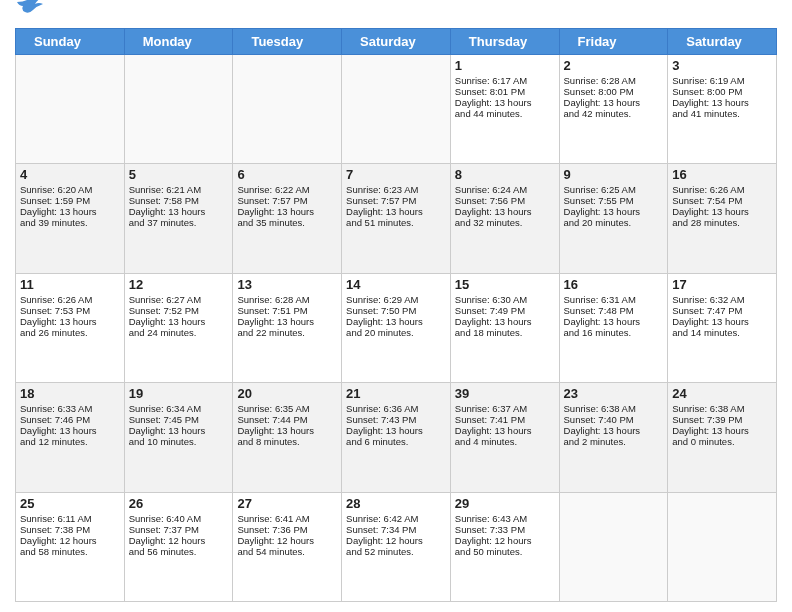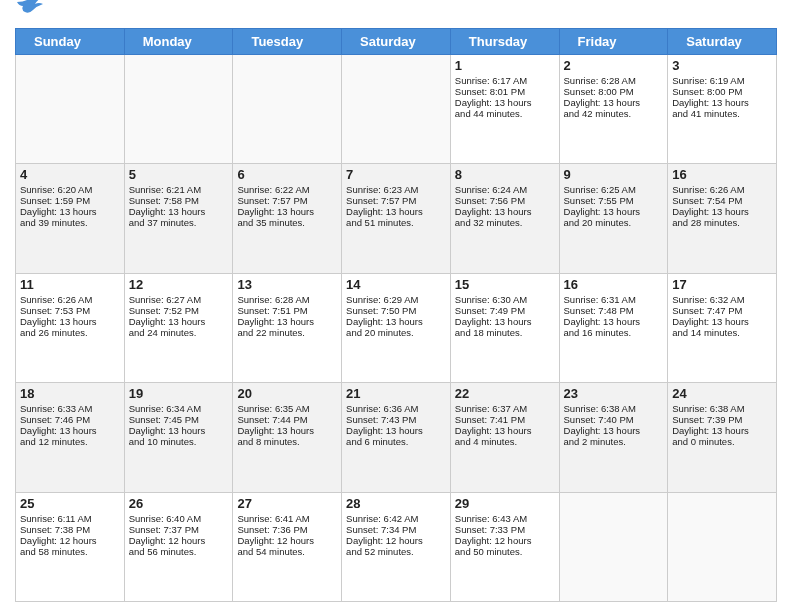--- a/index.html
+++ b/index.html
@@ -143,21 +143,21 @@
           <td><span class="day-num">14</span><span>Sunrise: 6:29 AM</span><br><span>Sunset: 7:50 PM</span><br><span>Daylight: 13 hours</span><br><span>and 20 minutes.</span></td>
           <td><span class="day-num">15</span><span>Sunrise: 6:30 AM</span><br><span>Sunset: 7:49 PM</span><br><span>Daylight: 13 hours</span><br><span>and 18 minutes.</span></td>
           <td><span class="day-num">16</span><span>Sunrise: 6:31 AM</span><br><span>Sunset: 7:48 PM</span><br><span>Daylight: 13 hours</span><br><span>and 16 minutes.</span></td>
           <td><span class="day-num">17</span><span>Sunrise: 6:32 AM</span><br><span>Sunset: 7:47 PM</span><br><span>Daylight: 13 hours</span><br><span>and 14 minutes.</span></td>
         </tr>
         <tr class="row-alt">
           <td><span class="day-num">18</span><span>Sunrise: 6:33 AM</span><br><span>Sunset: 7:46 PM</span><br><span>Daylight: 13 hours</span><br><span>and 12 minutes.</span></td>
           <td><span class="day-num">19</span><span>Sunrise: 6:34 AM</span><br><span>Sunset: 7:45 PM</span><br><span>Daylight: 13 hours</span><br><span>and 10 minutes.</span></td>
           <td><span class="day-num">20</span><span>Sunrise: 6:35 AM</span><br><span>Sunset: 7:44 PM</span><br><span>Daylight: 13 hours</span><br><span>and 8 minutes.</span></td>
           <td><span class="day-num">21</span><span>Sunrise: 6:36 AM</span><br><span>Sunset: 7:43 PM</span><br><span>Daylight: 13 hours</span><br><span>and 6 minutes.</span></td>
-          <td><span class="day-num">22</span><span>Sunrise: 6:37 AM</span><br><span>Sunset: 7:41 PM</span><br><span>Daylight: 13 hours</span><br><span>and 4 minutes.</span></td>
+          <td><span class="day-num">39</span><span>Sunrise: 6:37 AM</span><br><span>Sunset: 7:41 PM</span><br><span>Daylight: 13 hours</span><br><span>and 4 minutes.</span></td>
           <td><span class="day-num">23</span><span>Sunrise: 6:38 AM</span><br><span>Sunset: 7:40 PM</span><br><span>Daylight: 13 hours</span><br><span>and 2 minutes.</span></td>
           <td><span class="day-num">24</span><span>Sunrise: 6:38 AM</span><br><span>Sunset: 7:39 PM</span><br><span>Daylight: 13 hours</span><br><span>and 0 minutes.</span></td>
         </tr>
         <tr>
           <td><span class="day-num">25</span><span>Sunrise: 6:11 AM</span><br><span>Sunset: 7:38 PM</span><br><span>Daylight: 12 hours</span><br><span>and 58 minutes.</span></td>
           <td><span class="day-num">26</span><span>Sunrise: 6:40 AM</span><br><span>Sunset: 7:37 PM</span><br><span>Daylight: 12 hours</span><br><span>and 56 minutes.</span></td>
           <td><span class="day-num">27</span><span>Sunrise: 6:41 AM</span><br><span>Sunset: 7:36 PM</span><br><span>Daylight: 12 hours</span><br><span>and 54 minutes.</span></td>
           <td><span class="day-num">28</span><span>Sunrise: 6:42 AM</span><br><span>Sunset: 7:34 PM</span><br><span>Daylight: 12 hours</span><br><span>and 52 minutes.</span></td>
           <td><span class="day-num">29</span><span>Sunrise: 6:43 AM</span><br><span>Sunset: 7:33 PM</span><br><span>Daylight: 12 hours</span><br><span>and 50 minutes.</span></td>
           <td class="cell-empty"></td>

